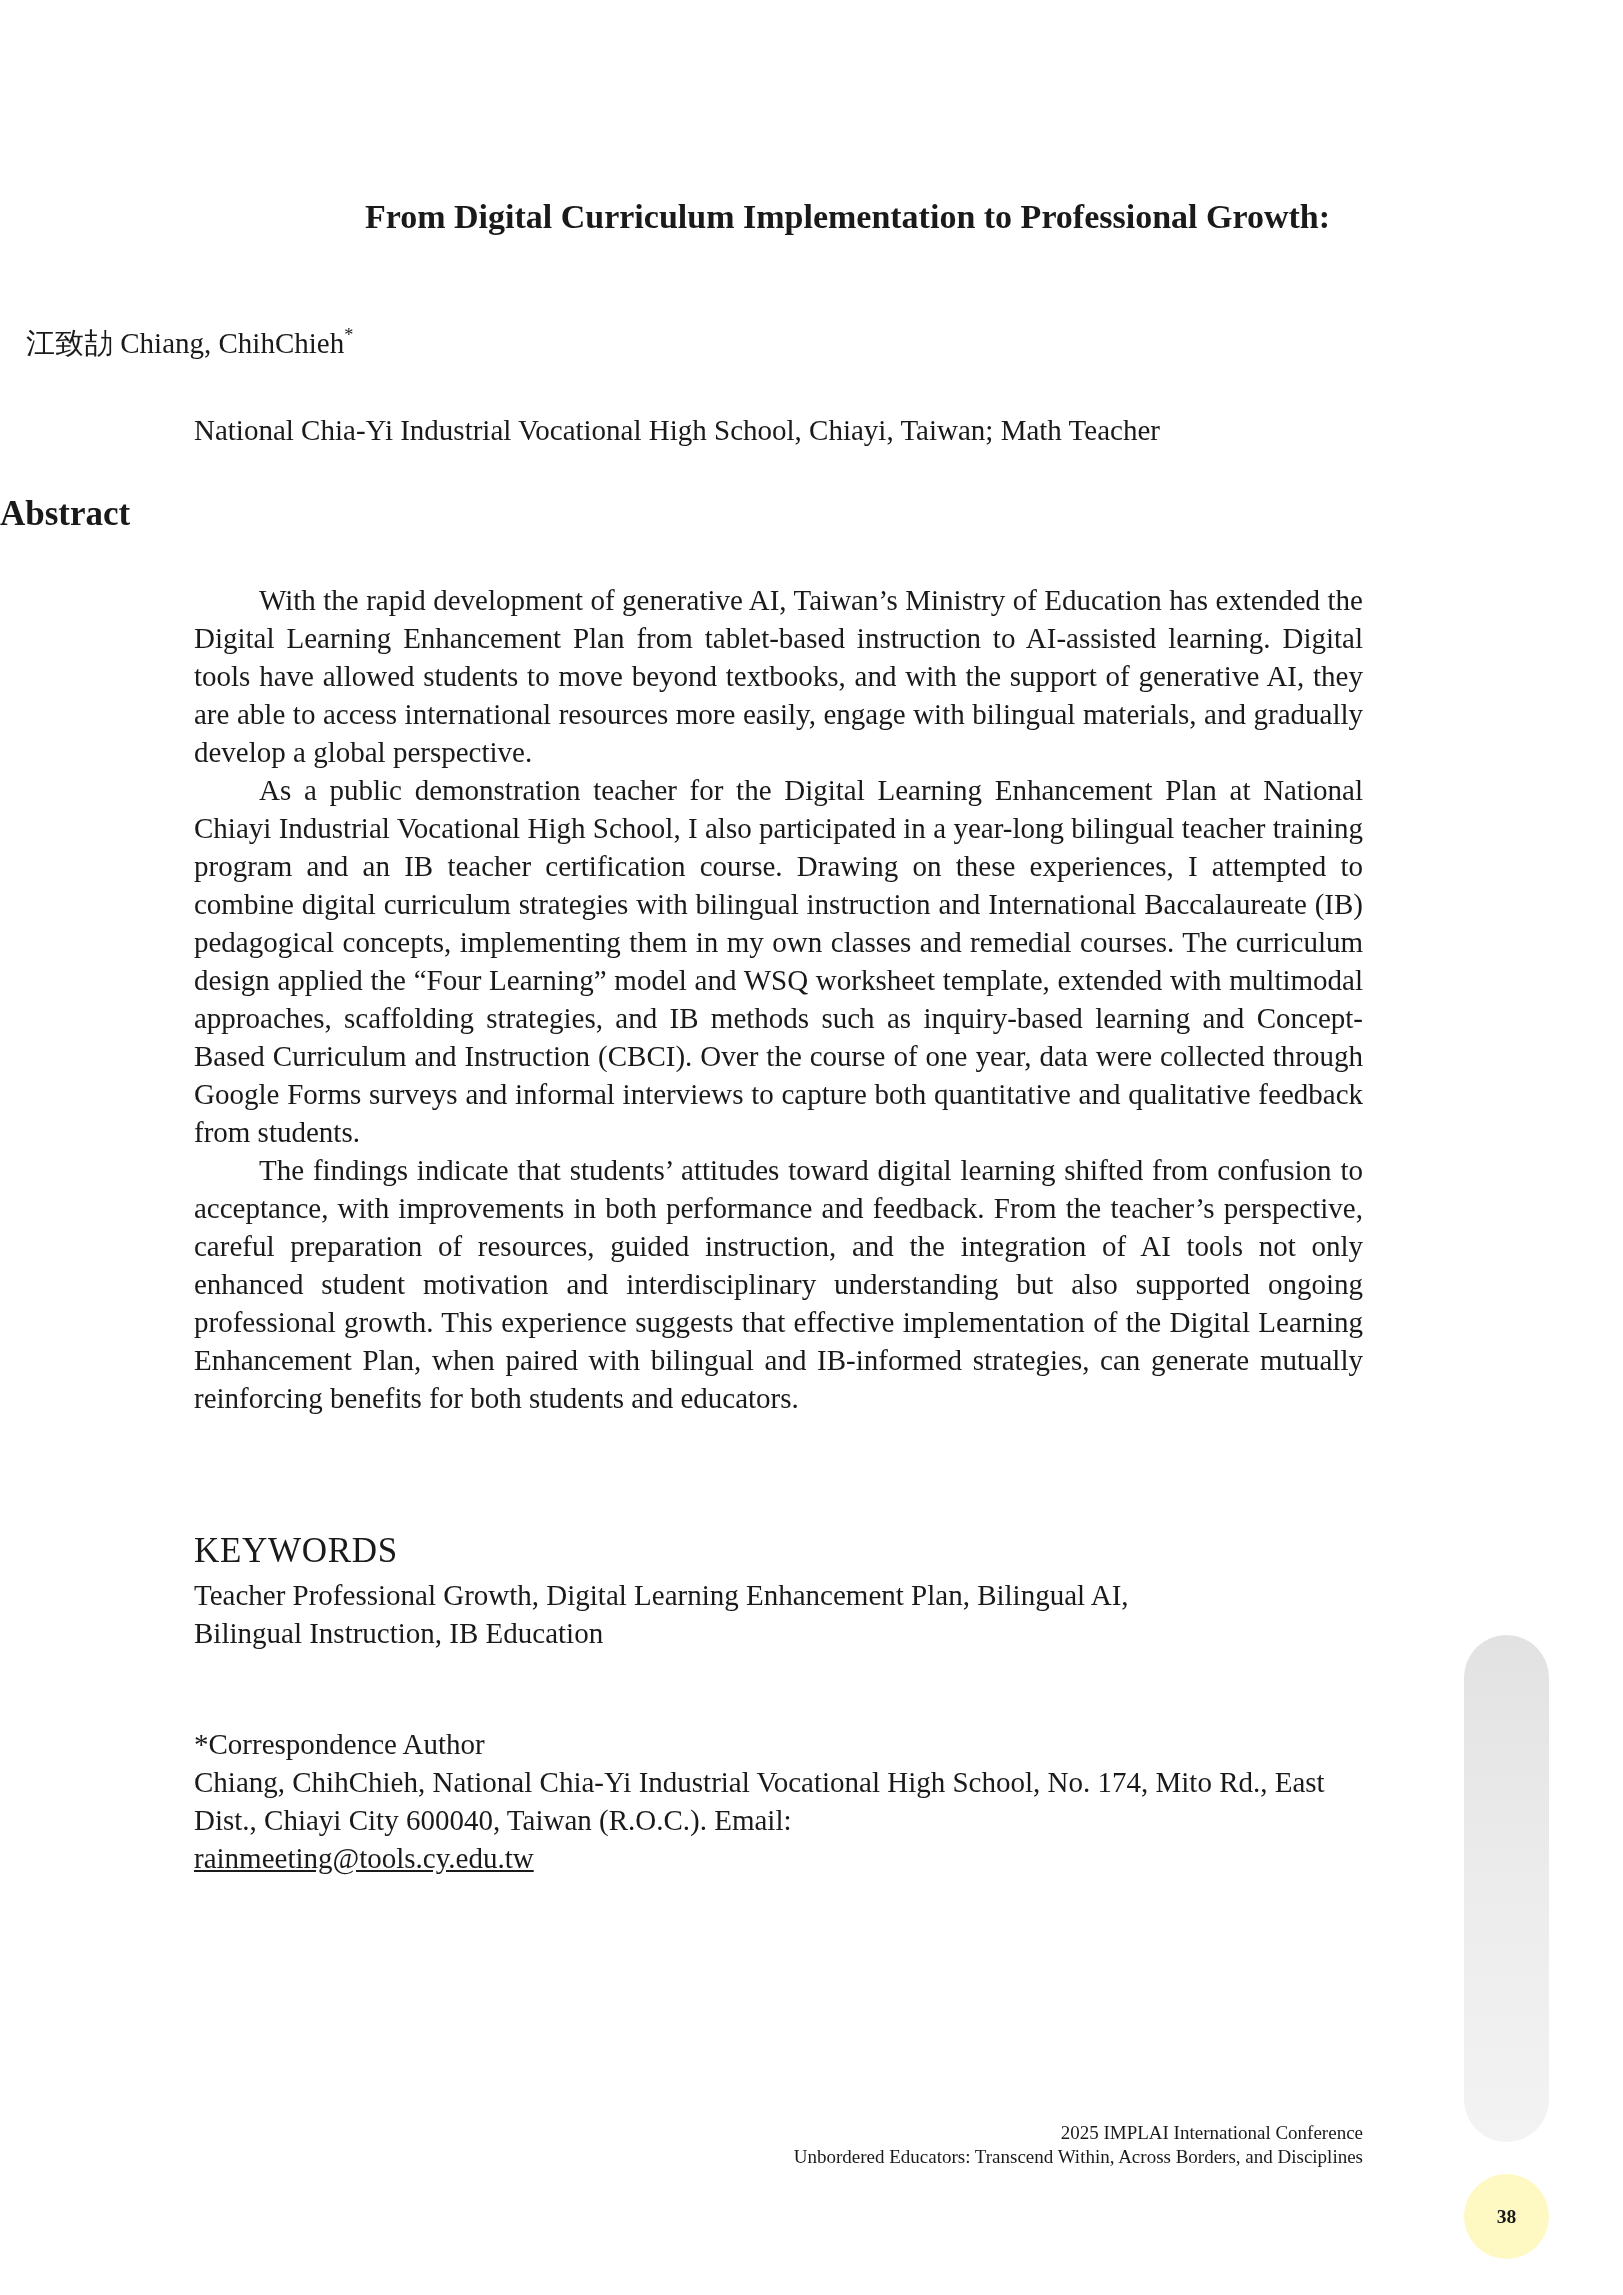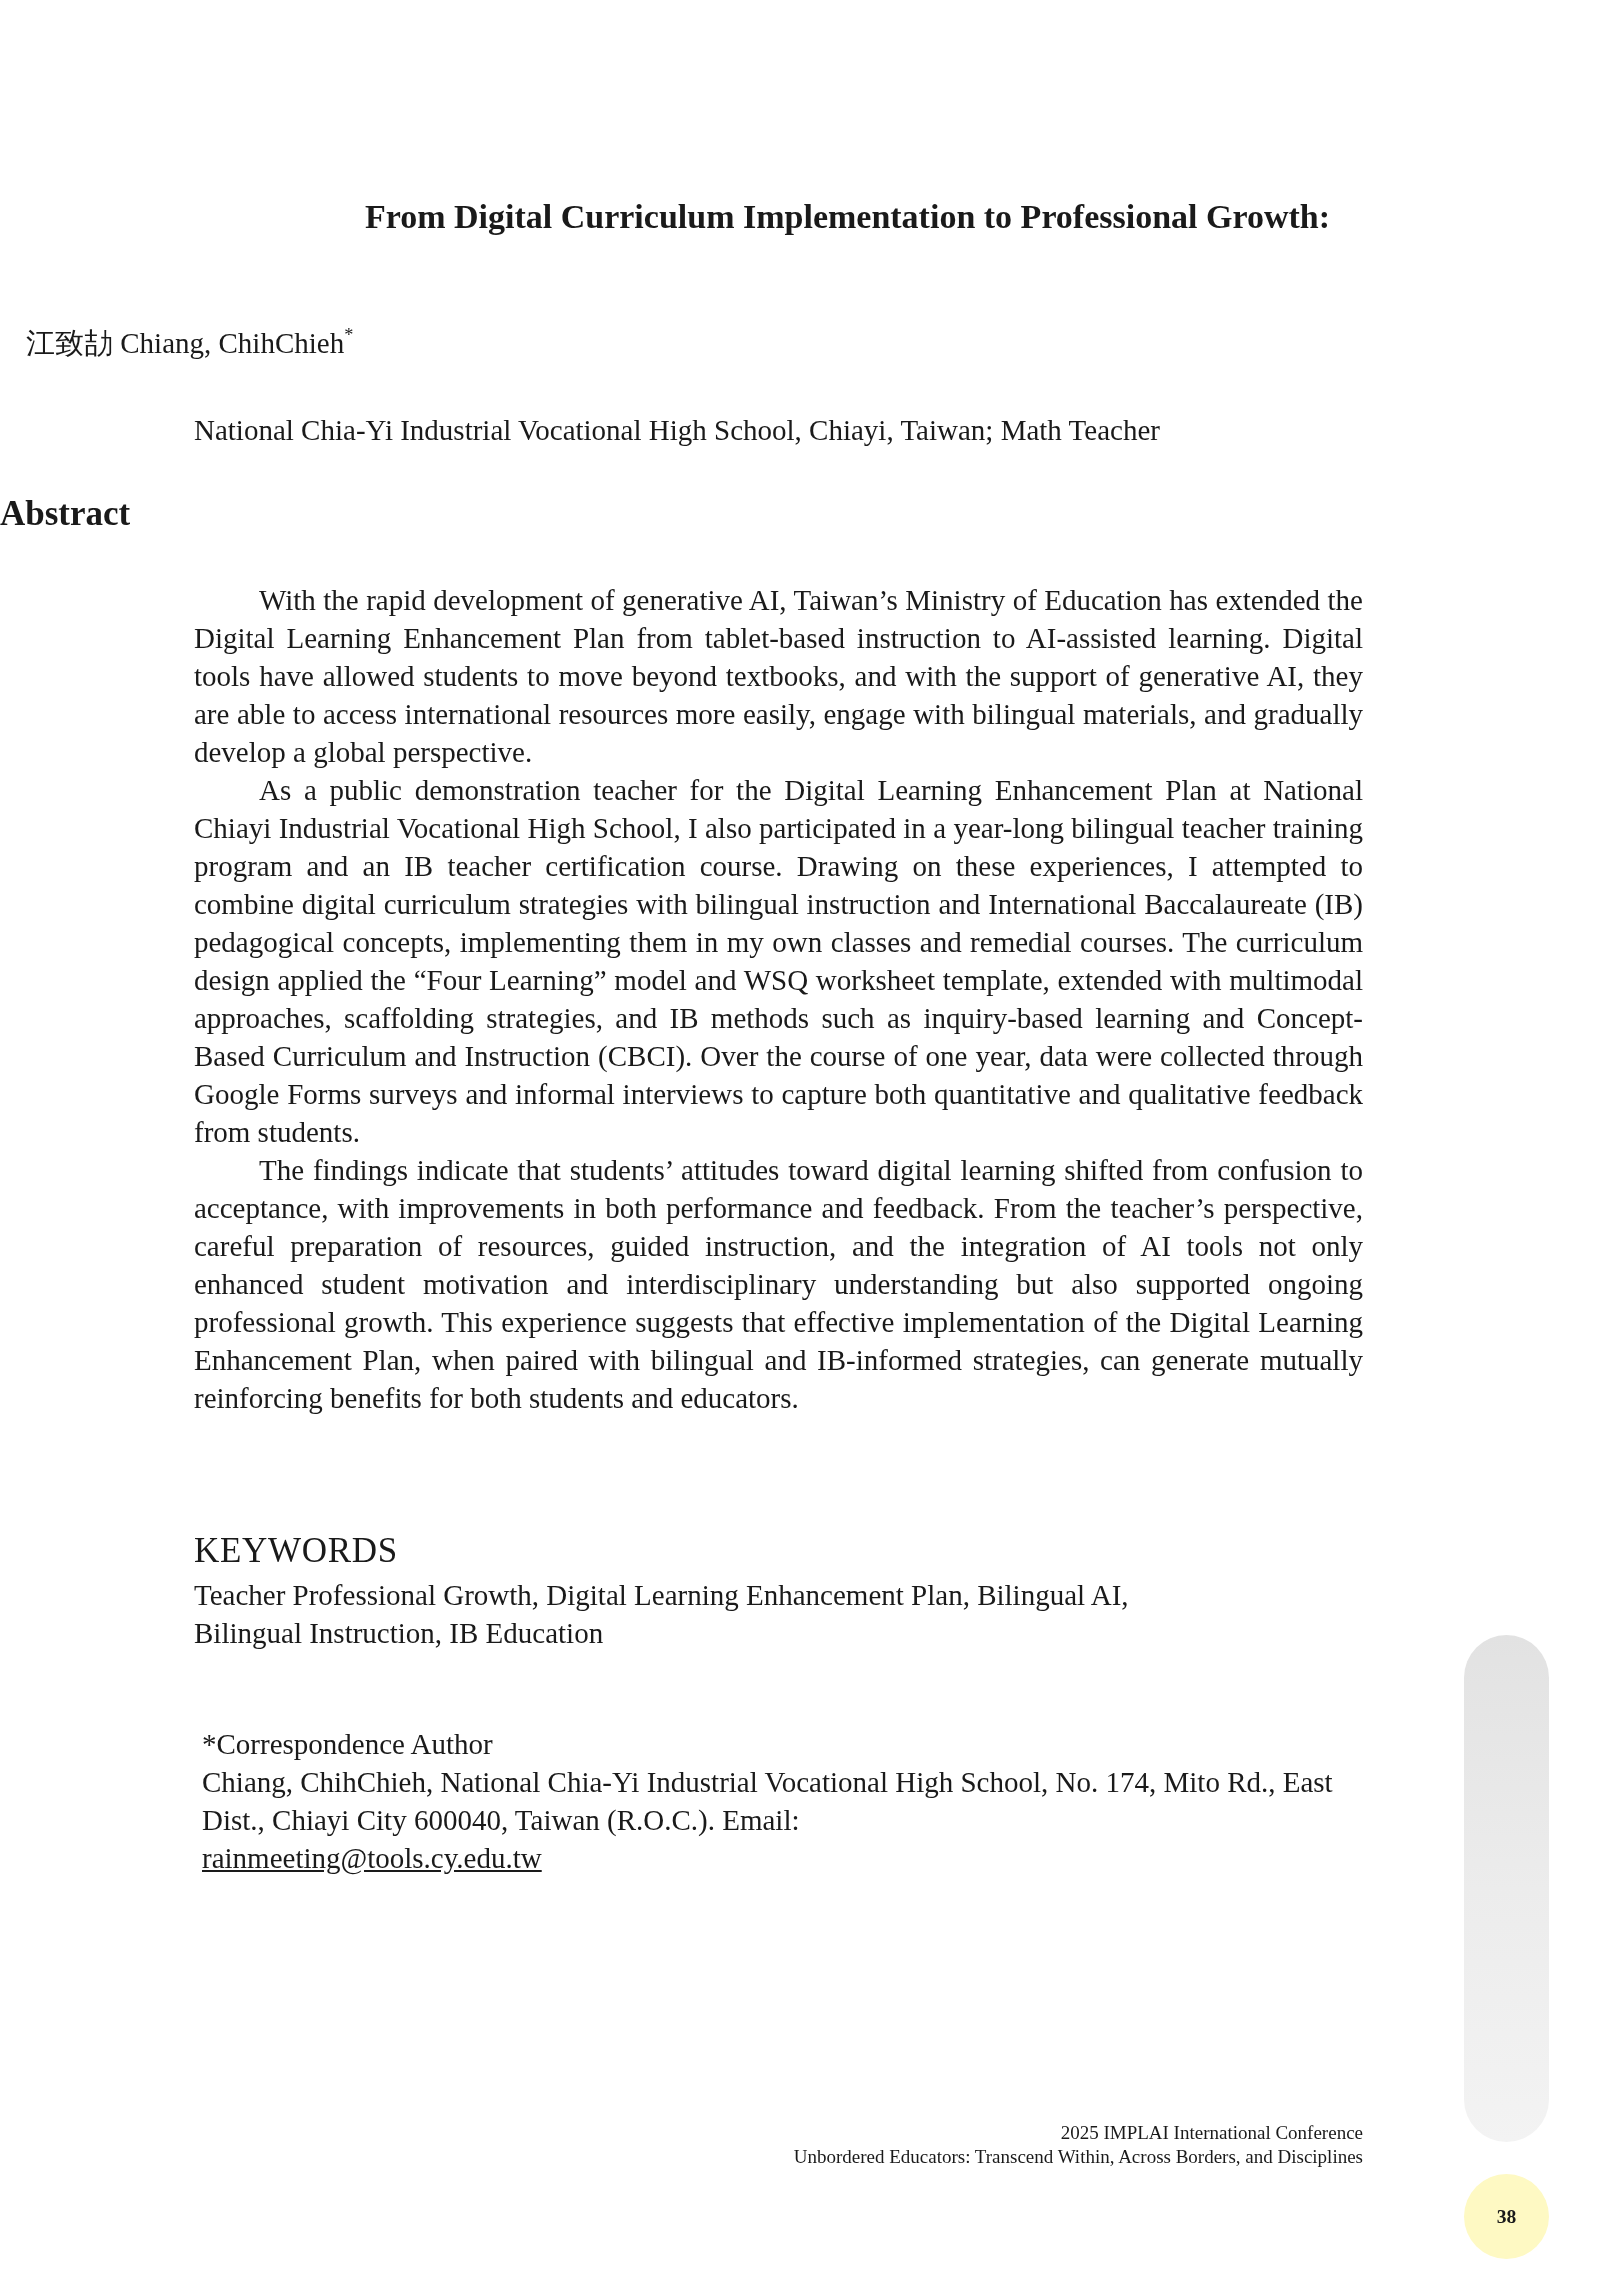--- a/index.html
+++ b/index.html
@@ -29,21 +29,21 @@
     font-size: 29px; line-height: 38px; text-align: justify;
   }
   .abstract-body p { margin: 0; text-indent: 65px; }
   .keywords-heading {
     position: absolute; left: 194px; top: 1530px; font-size: 35px; line-height: 42px; letter-spacing: 0.7px; text-align: right;
   }
   .keywords-text {
     position: absolute; left: 194px; width: 1152px; top: 1576px; font-size: 29px; line-height: 38px;
   }
   .correspondence {
-    position: absolute; left: 194px; width: 1178px; top: 1725px; font-size: 29px; line-height: 38px; margin-left: 8px;
+    position: absolute; left: 194px; width: 1178px; top: 1725px; font-size: 29px; line-height: 38px;
   }
   .correspondence a { color: #1a1a1a; text-decoration: underline; }
   .side-tab {
     position: absolute; left: 1464px; top: 1635px; width: 85px; height: 507px;
     border-radius: 43px;
     background: linear-gradient(180deg, #e2e2e2 0%, #ececec 50%, #f3f3f3 100%);
   }
   .footer {
     position: absolute; right: 260px; top: 2121px; text-align: right;
     font-size: 19px; line-height: 23.6px;

